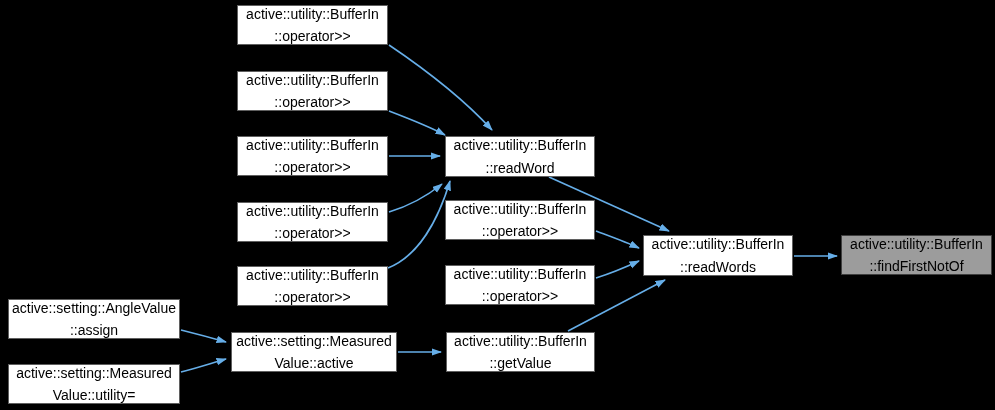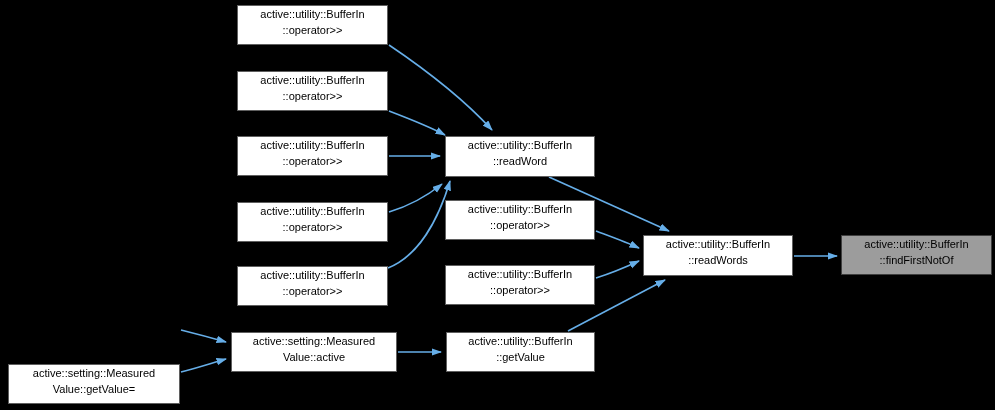--- a/index.html
+++ b/index.html
@@ -24,23 +24,23 @@
   }
   .node {
     position: absolute;
     box-sizing: border-box;
     background: #ffffff;
     border: 1px solid #5f5f5f;
     color: #000000;
     display: flex;
     flex-direction: column;
     align-items: center;
-    justify-content: flex-start;
+    justify-content: space-between;
     text-align: center;
-    font-size: 11px;
+    font-size: 14px;
     line-height: 16px;
     white-space: nowrap;
     cursor: pointer;
   }
   .node.highlighted {
     background: #9c9c9c;
     border-color: #3f3f3f;
     cursor: default;
   }
   .edge {
@@ -112,21 +112,25 @@
       <span>::getValue</span>
     </div>
     <div class="node" style="left: 643px; top: 235px; width: 150px; height: 41px; background: rgb(255, 255, 255); border-color: rgb(95, 95, 95); color: rgb(0, 0, 0);">
       <span>active::utility::BufferIn</span>
       <span>::readWords</span>
     </div>
     <div class="node highlighted" style="left: 841px; top: 235px; width: 151px; height: 40px; background: rgb(156, 156, 156); border-color: rgb(63, 63, 63); color: rgb(0, 0, 0);">
       <span>active::utility::BufferIn</span>
       <span>::findFirstNotOf</span>
     </div>
+    <div class="node" style="left: 8px; top: 299px; width: 172px; height: 40px; background: rgb(255, 255, 255); border-color: rgb(95, 95, 95); color: rgb(0, 0, 0);">
+      <span>active::setting::AngleValue</span>
+      <span>::assign</span>
+    </div>
     <div class="node" style="left: 8px; top: 364px; width: 172px; height: 40px; background: rgb(255, 255, 255); border-color: rgb(95, 95, 95); color: rgb(0, 0, 0);">
       <span>active::setting::Measured</span>
-      <span>Value::getValue=</span>
+      <span>Value::utility=</span>
     </div>
     <div class="node" style="left: 231px; top: 332px; width: 166px; height: 40px; background: rgb(255, 255, 255); border-color: rgb(95, 95, 95); color: rgb(0, 0, 0);">
       <span>active::setting::Measured</span>
       <span>Value::active</span>
     </div>
   </div>
 
 </body></html>

